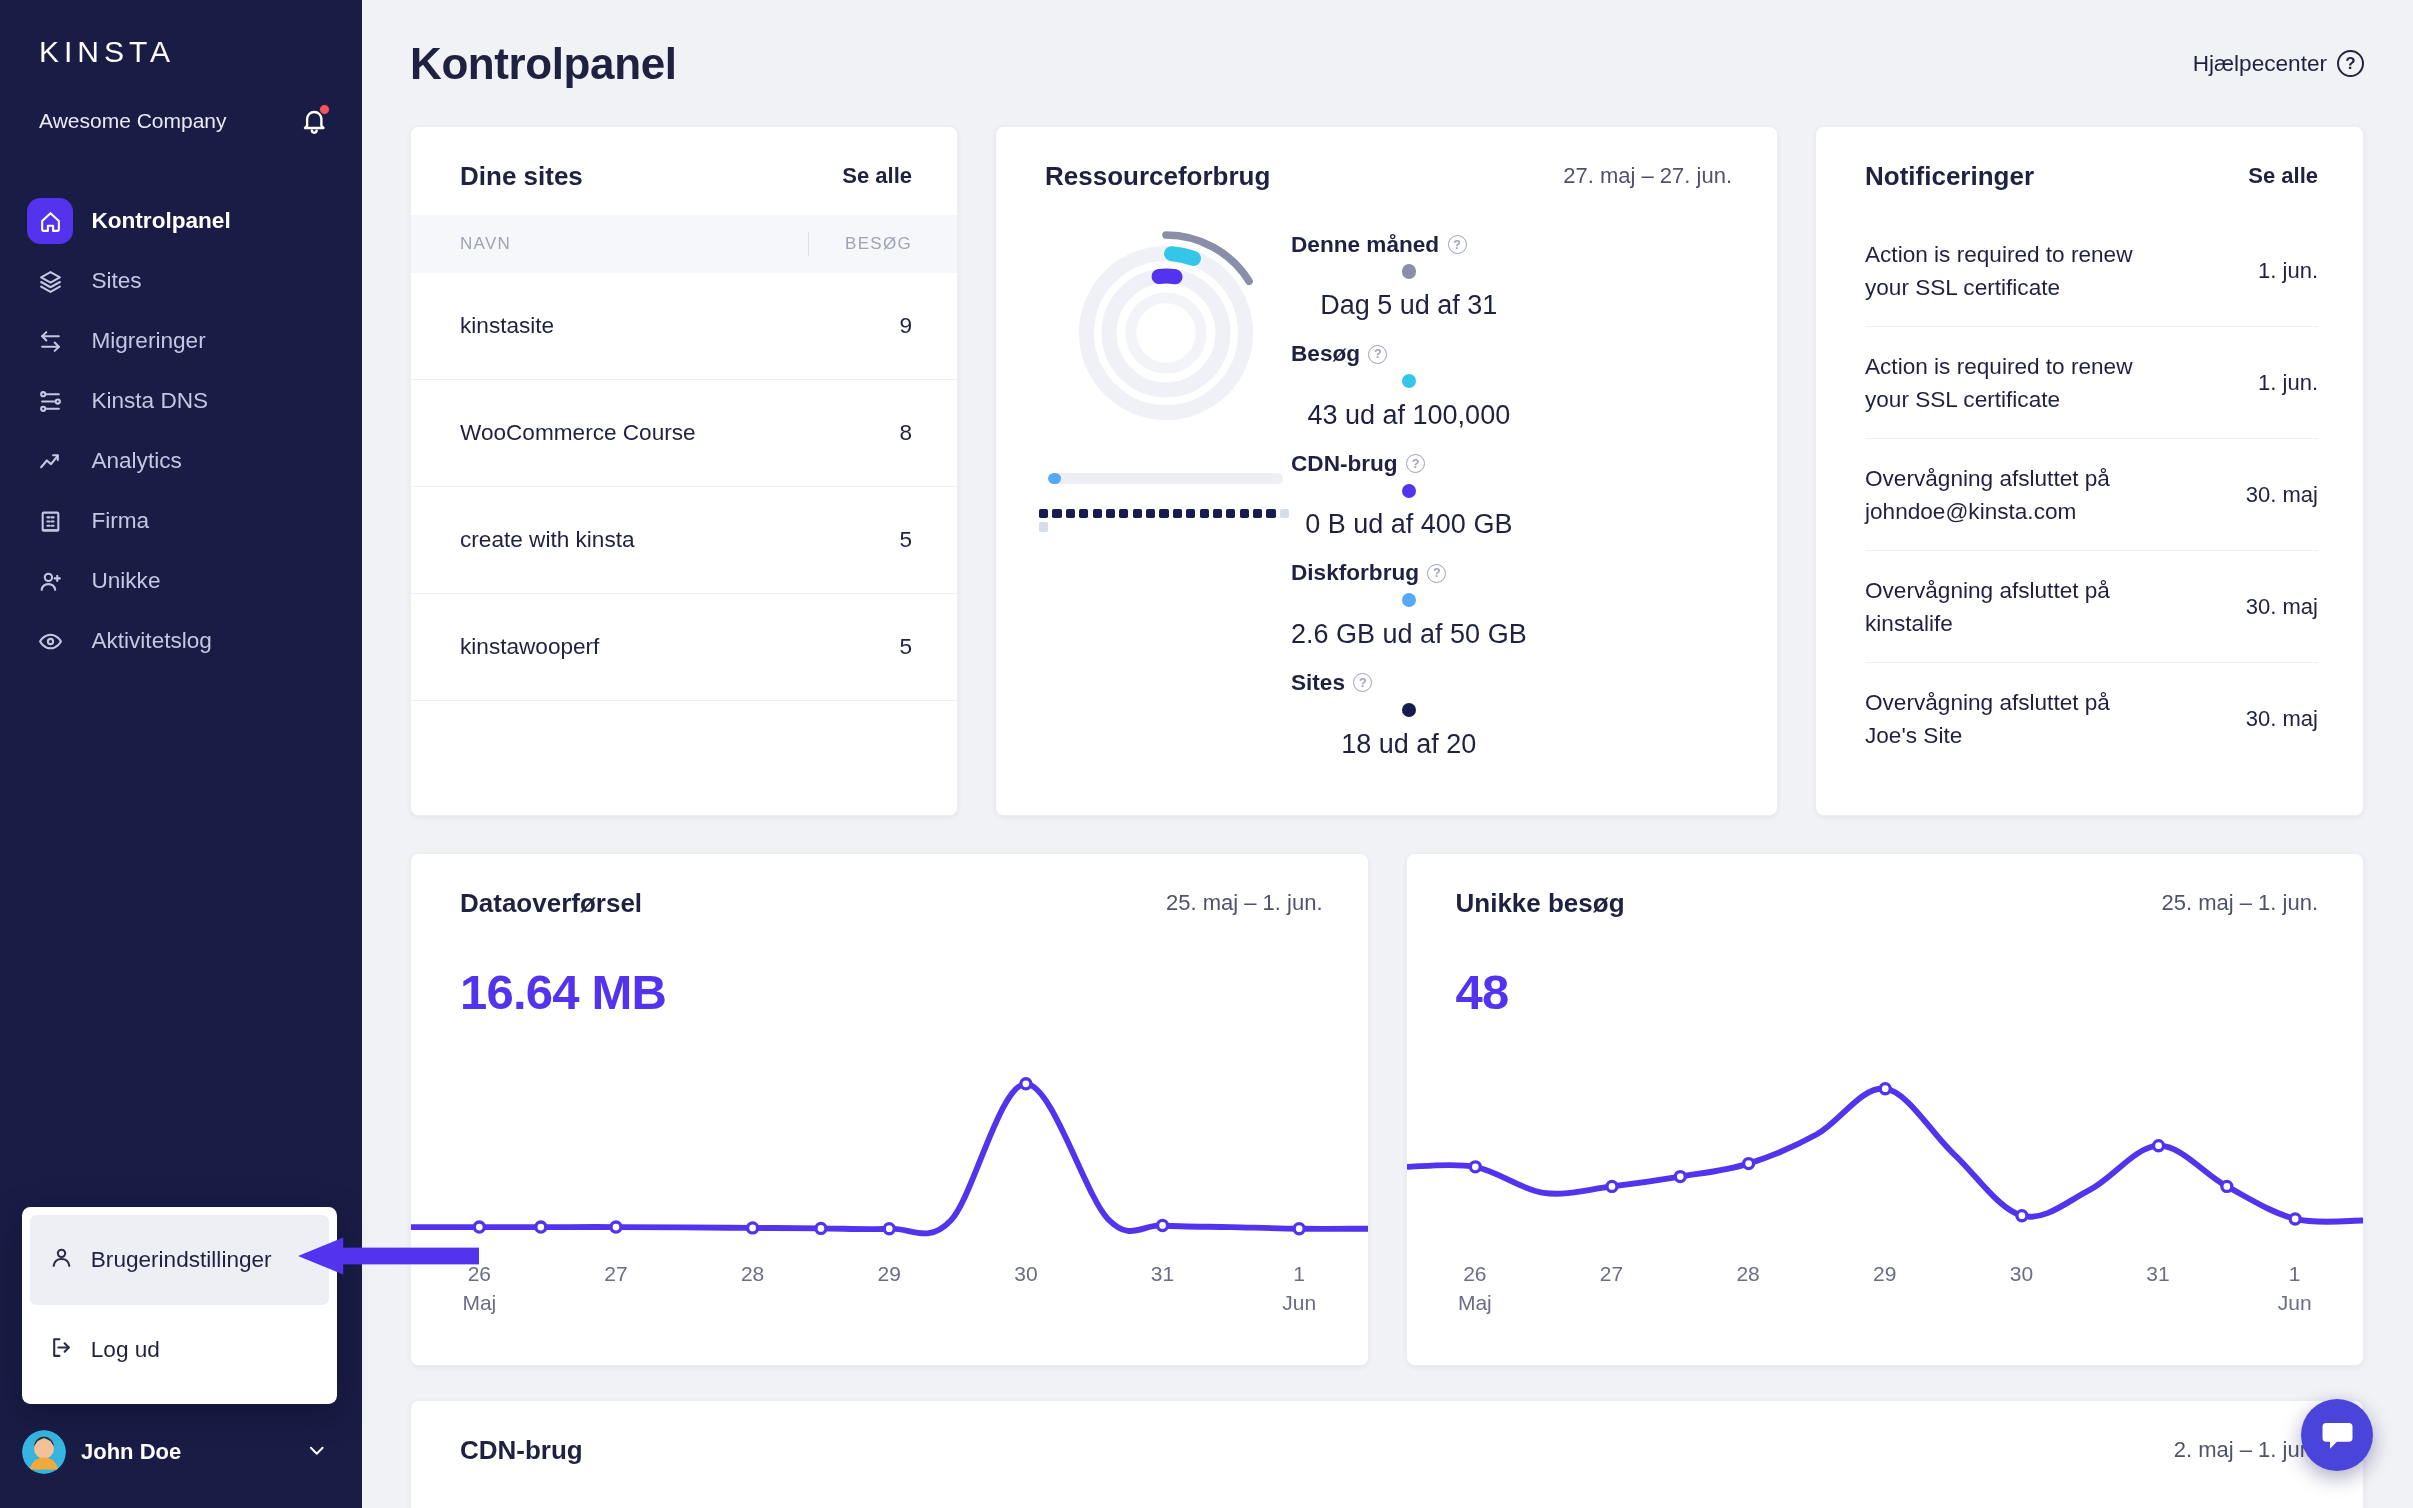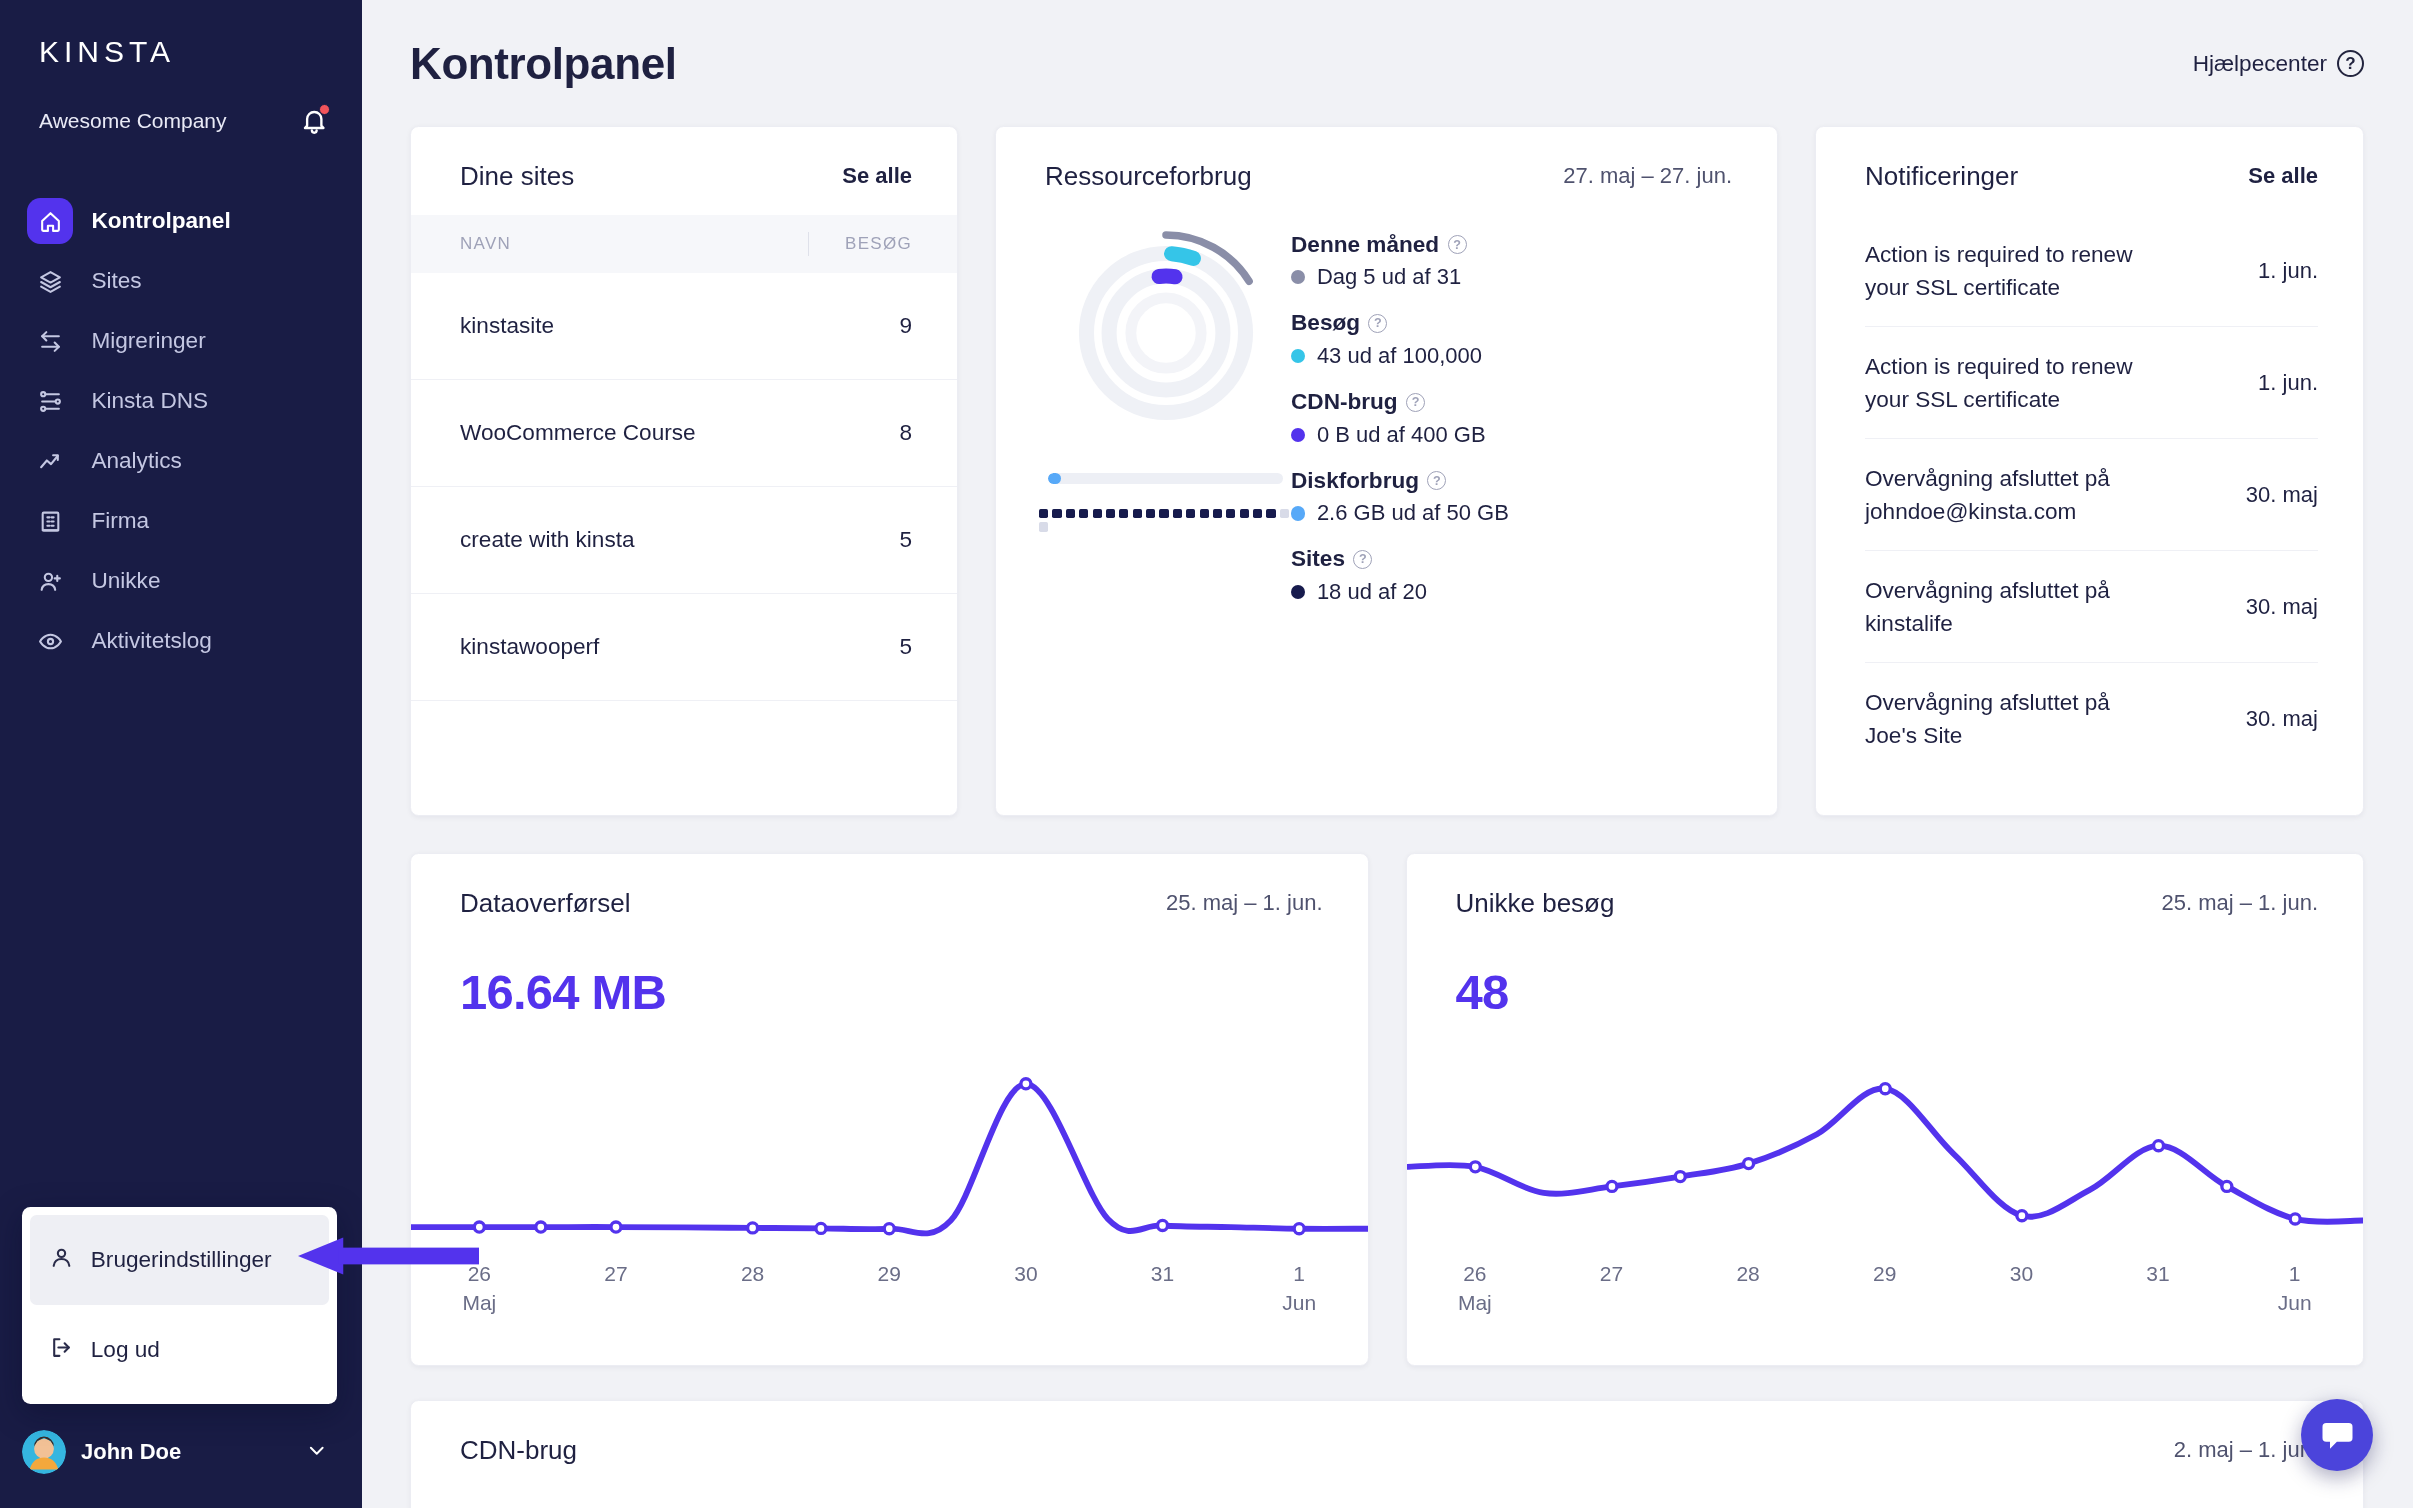--- a/index.html
+++ b/index.html
@@ -66,21 +66,21 @@
     display:inline-flex; align-items:center; justify-content:center;
     font-size:17px; font-weight:700; color:#23253F;
   }
   .row1 { display:grid; grid-template-columns:548px 783px 1fr; gap:37px; margin-bottom:37px; }
   .row2 { display:grid; grid-template-columns:1fr 1fr; gap:37px; margin-bottom:34px; }
   .card {
     background:#fff; border-radius:8.4px; overflow:hidden;
     box-shadow:0 1.7px 5px rgba(23,24,56,.05); border:0.8px solid #ECEDF3;
   }
   .card-h { display:flex; align-items:center; justify-content:space-between; padding:34px 45px 23.5px 49px; }
-  .card-title { font-size:26px; font-weight:400; }
+  .card-title { font-size:26px; font-weight:700; }
   .see-all { font-size:22px; font-weight:600; cursor:pointer; }
   .date-range { font-size:22px; color:#4F526E; white-space:nowrap; }
   .h823 { height:690px; }
   
   .table-head {
     background:#F6F7FA; display:flex; align-items:center;
     padding:17px 45px 17px 49px; font-size:17px; letter-spacing:1.3px;
     color:#9FA2B8; text-transform:uppercase;
   }
   .th-name { flex:1; }
@@ -99,21 +99,21 @@
   .disk-fill { position:absolute; left:0; top:0; bottom:0; border-radius:5.9px; }
   .squares { width:253px; margin-top:25px; display:flex; flex-wrap:wrap; gap:4.2px; }
   .sq { width:9.2px; height:9.2px; border-radius:1.7px; }
   .legend { display:flex; flex-direction:column; gap:20px; padding-top:11.7px; }
   .legend-label { display:flex; align-items:center; gap:8.4px; font-size:22.6px; font-weight:700; }
   .q-mini {
     width:19px; height:19px; border:1.7px solid #9FA2B8; border-radius:50%;
     display:inline-flex; align-items:center; justify-content:center;
     font-size:12.6px; font-weight:700; color:#9FA2B8; cursor:pointer;
   }
-  .legend-value { display:flex; align-items:center; gap:11.7px; font-size:22px; margin-top:6.7px; }
+  .legend-value { display:flex; align-items:center; gap:11.7px; font-size:27px; margin-top:6.7px;flex-direction:column; }
   .legend-dot { width:14.2px; height:14.2px; border-radius:50%; flex:none; }
   
   .notif-row {
     display:flex; align-items:center; justify-content:space-between;
     margin:0 45px 0 49px; min-height:112px; border-bottom:0.8px solid #EFF0F5;
     cursor:pointer;
   }
   .notif-row:last-child { border-bottom:none; }
   .notif-text { max-width:302px; font-size:22.6px; line-height:33px; }
   .notif-date { font-size:22px; white-space:nowrap; }

